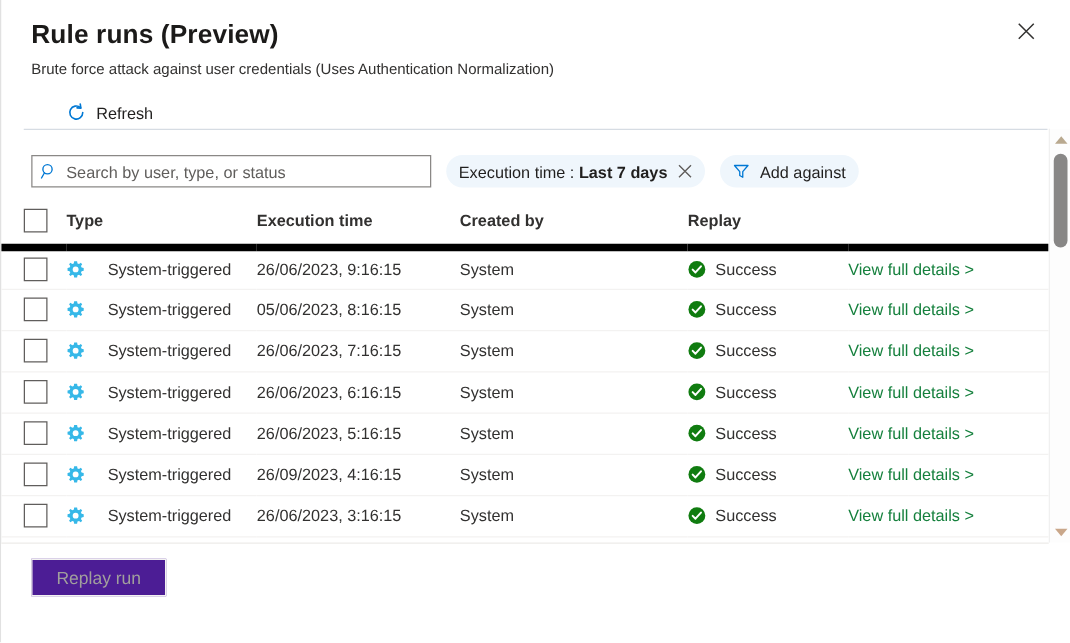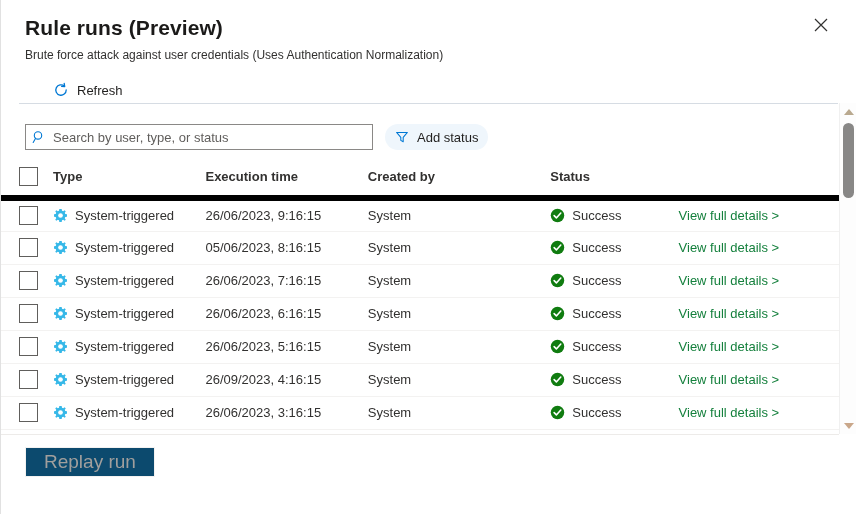--- a/index.html
+++ b/index.html
@@ -73,21 +73,21 @@
   
   .filterrow {
     display: flex; align-items: center;
     gap: 12px;
     padding: 0 24px;
     margin-top: 18px;
     height: 28px;
   }
   .searchbox {
     display: flex; align-items: center;
-    width: 348px; height: 26px;
+    width: 320px; height: 26px;
     border: 1px solid #8a8886;
     background: #fff;
     padding: 0 6px;
     gap: 7px;
   }
   .search-icon { width: 14px; height: 14px; color: #0078d4; flex: 0 0 auto; }
   .searchbox input {
     flex: 1 1 auto;
     border: none; outline: none;
     font-size: 13px;
@@ -153,21 +153,21 @@
   .col-status{ width: 128px; }
   .col-link  { width: 160px; }
 
   .cbox {
     width: 19px; height: 19px;
     border: 1px solid #605e5c;
     background: #fff;
     display: block;
     cursor: pointer;
   }
-  .type-cell { display: flex; align-items: center; gap: 7px; }
+  .type-cell { display: flex; align-items: center; gap: 18px; }
   .gear-icon { width: 15px; height: 15px; color: #36b8e8; flex: 0 0 auto; display:block; }
   .status-cell { display: flex; align-items: center; gap: 7px; }
   .success-icon { width: 15px; height: 15px; flex: 0 0 auto; display:block; }
   .detail-link {
     font-size: 13px;
     color: #15803d;
     text-decoration: none;
     cursor: pointer;
   }
 
@@ -178,24 +178,24 @@
     top: 434px;
     height: 80px;
     background: #fff;
     border-top: 1px solid #edebe9;
     padding: 12px 24px;
   }
   .replay-btn {
     height: 30px;
     min-width: 108px;
     padding: 0 18px;
-    background: #0c4a6e;
+    background: #4c1d95;
     border: 1px solid #f3f2f1;
     color: #a19f9d;
-    font-size: 19px;
+    font-size: 14px;
     font-family: "Liberation Sans", sans-serif;
     cursor: default;
   }
 
   
   .scrollbar {
     position: absolute;
     right: 0; top: 103px;
     width: 17px; height: 331px;
     background: #fdfdfd;
@@ -262,42 +262,51 @@
     <div class="searchbox">
       <span class="search-icon">
         <svg width="14" height="14" viewBox="0 0 14 14" fill="none" xmlns="http://www.w3.org/2000/svg">
           <circle cx="6" cy="5.4" r="3.7" stroke="#0078d4" stroke-width="1.1"></circle>
           <path d="M3.6 8.2 L1.2 12.4" stroke="#0078d4" stroke-width="1.1" stroke-linecap="round"></path>
         </svg>
       </span>
       <input type="text" placeholder="Search by user, type, or status" style="">
     </div>
 
+    <button class="chip">
+      <span class="chip-text"><span>Execution time :</span>
+        <span class="bold">Last 7 days</span></span>
+      <span class="chip-x">
+        <svg width="12" height="12" viewBox="0 0 12 12" fill="none" xmlns="http://www.w3.org/2000/svg">
+          <path d="M1.2 1.2 L10.8 10.8 M10.8 1.2 L1.2 10.8" stroke="#605e5c" stroke-width="1.1"></path>
+        </svg>
+      </span>
+    </button>
 
     <button class="chip addfilter">
       <span class="funnel-icon">
         <svg width="14" height="14" viewBox="0 0 14 14" fill="none" xmlns="http://www.w3.org/2000/svg">
           <path d="M1.6 2.4 H12.4 L8.2 7.3 V11.8 L5.8 10.4 V7.3 Z" stroke="#0078d4" stroke-width="1.05" stroke-linejoin="round"></path>
         </svg>
       </span>
-      <span class="chip-text">Add status</span>
+      <span class="chip-text">Add against</span>
     </button>
   </div>
 
   <div class="tablewrap">
     <table class="grid">
       <thead>
         <tr>
           <th class="col-check">
             <span class="cbox"></span>
           </th>
           <th class="col-type">Type</th>
           <th class="col-time">Execution time</th>
           <th class="col-by">Created by</th>
-          <th class="col-status">Status</th>
+          <th class="col-status">Replay</th>
           <th class="col-link"></th>
         </tr>
       </thead>
       <tbody id="grid-body">
           <tr>
             <td class="col-check">
               <span class="cbox"></span>
             </td>
             <td class="col-type">
               <span class="type-cell">

